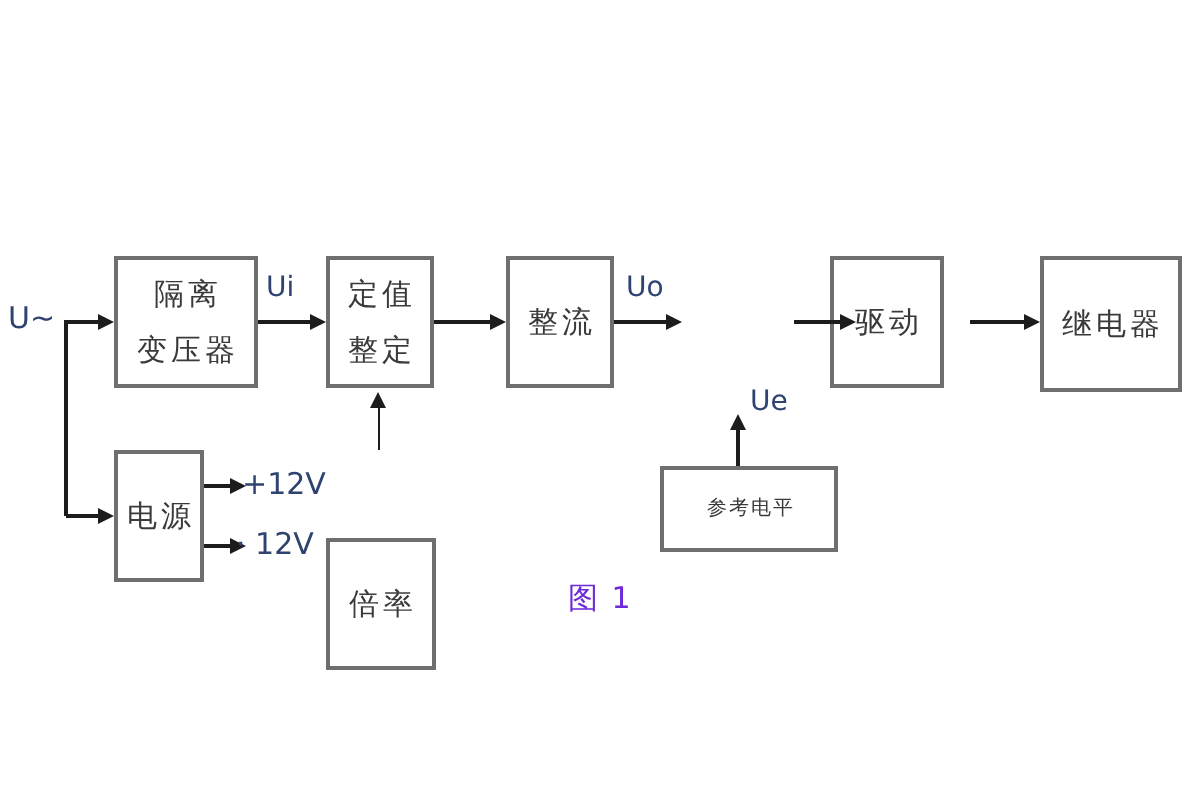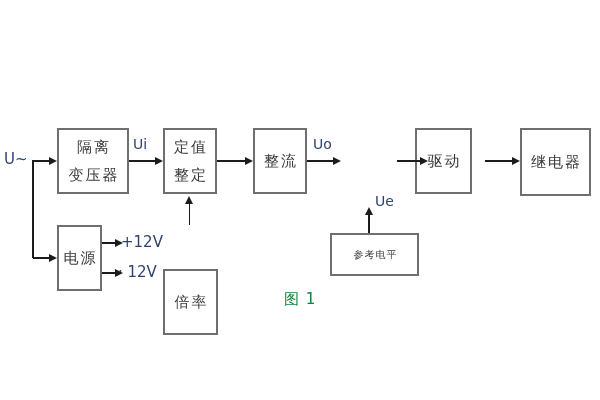--- a/index.html
+++ b/index.html
@@ -9,21 +9,21 @@
   }
   .box{
     position:absolute;box-sizing:border-box;border:2px solid #6f6f6f;background:#ffffff;
     display:flex;flex-direction:column;align-items:center;justify-content:center;
     color:#3a3a3a;font-size:15px;letter-spacing:2px;text-align:center;
   }
   .box span{display:block;line-height:28px;padding-left:2px;white-space:nowrap;}
   .box.small{font-size:10px;letter-spacing:1px;}
   .lbl{position:absolute;color:#2e4370;font-size:14px;line-height:16px;white-space:nowrap;}
   .lbl.big{font-size:15px;}
-  .cap{position:absolute;color:#15803d;font-size:15px;white-space:nowrap;letter-spacing:1px;}
+  .cap{position:absolute;color:#6d28d9;font-size:15px;white-space:nowrap;letter-spacing:1px;}
   .hl{position:absolute;height:1.6px;background:#1c1c1c;}
   .vl{position:absolute;width:1.6px;background:#1c1c1c;}
   .ar{position:absolute;width:0;height:0;}
   .ar.r{border-left:8px solid #1c1c1c;border-top:4.5px solid transparent;border-bottom:4.5px solid transparent;}
   .ar.u{border-bottom:8px solid #1c1c1c;border-left:4.5px solid transparent;border-right:4.5px solid transparent;}
 </style>
 </head>
 <body>
 
 <div class="stage">

